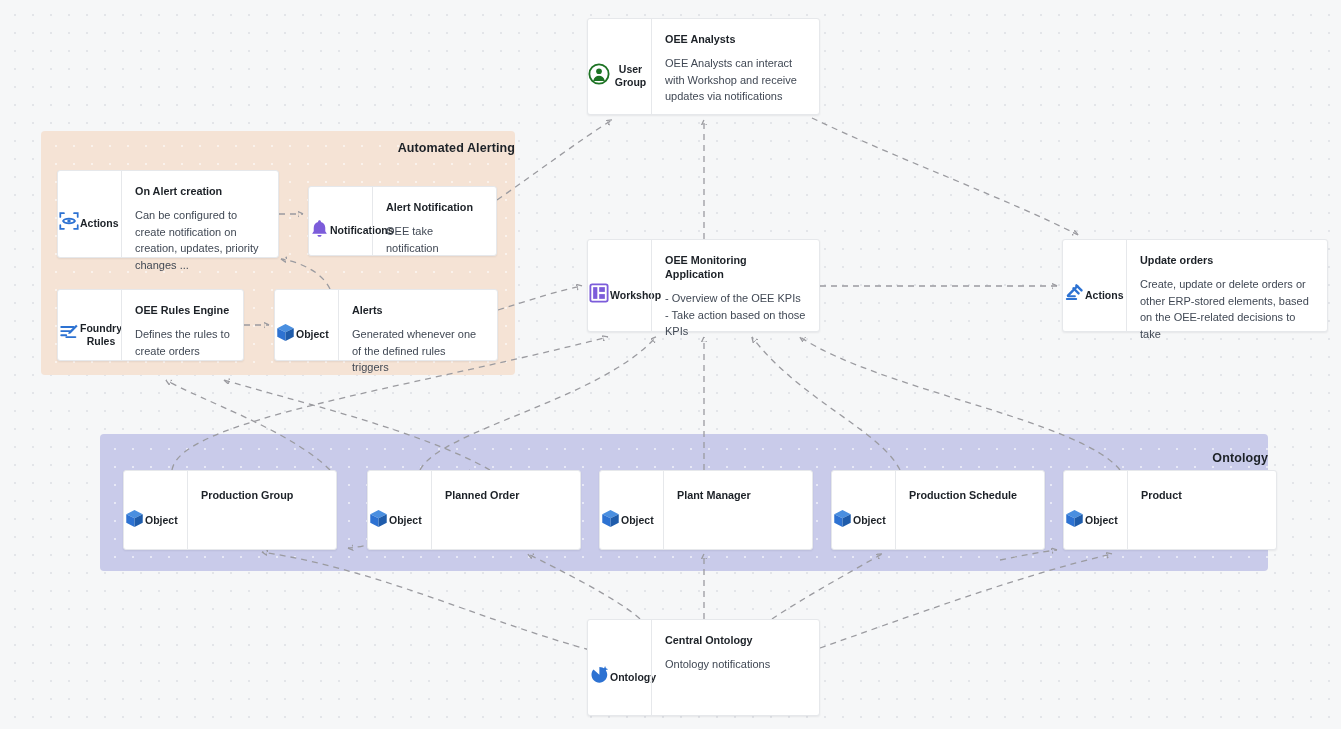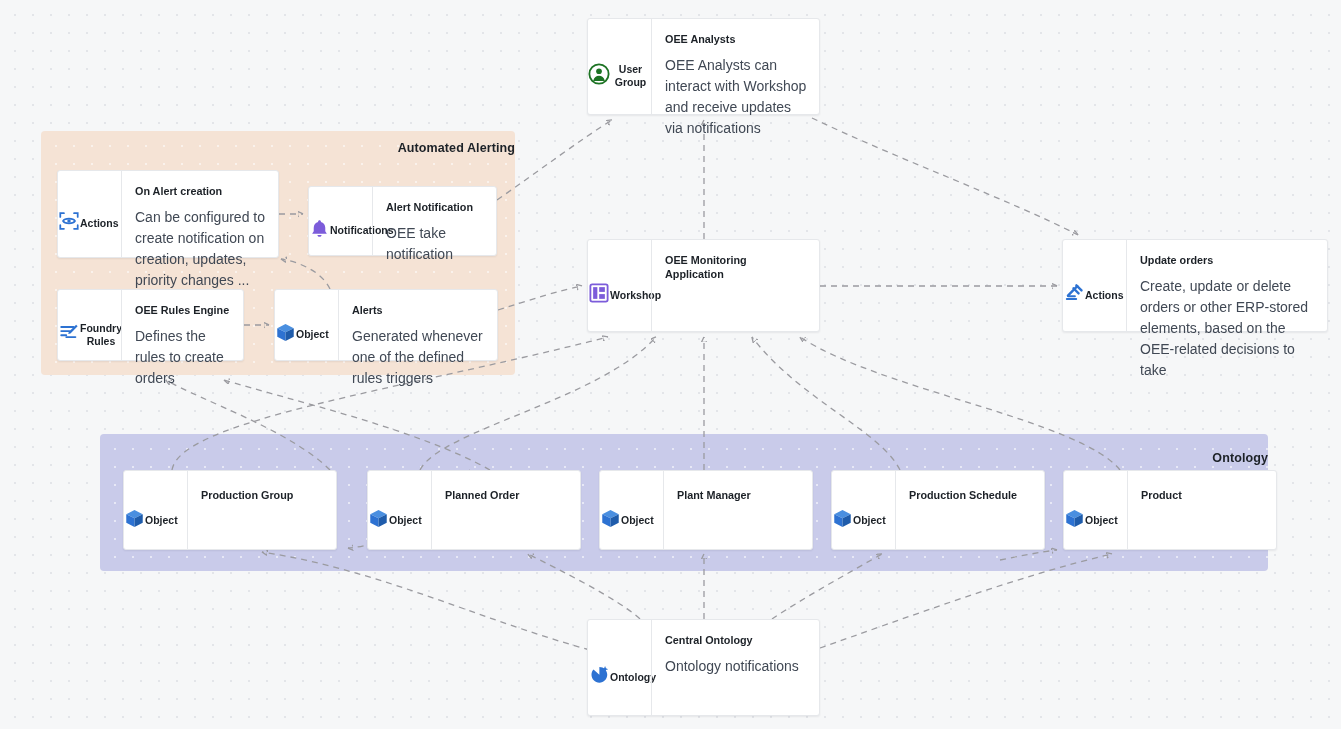--- a/index.html
+++ b/index.html
@@ -106,21 +106,21 @@
     min-width: 0;
   }
   .card-title {
     font-size: 10.8px;
     font-weight: bold;
     color: #1c2127;
     line-height: 1.3;
   }
   .card-desc {
     margin-top: 9px;
-    font-size: 14px;
+    font-size: 11px;
     color: #404854;
     line-height: 1.5;
     white-space: pre-line;
   }
 
   
   #card-user-group      { left: 587px;  top: 18px;  width: 233px; height: 97px; }
   #card-on-alert        { left: 57px;   top: 170px; width: 222px; height: 88px; }
   #card-alert-notif     { left: 308px;  top: 186px; width: 189px; height: 70px; }
   #card-rules-engine    { left: 57px;   top: 289px; width: 187px; height: 72px; }
@@ -292,20 +292,22 @@
           <rect x="2.6" y="2.6" width="18.8" height="18.8" rx="2" fill="none" stroke="#7c5cda" stroke-width="2"></rect>
           <rect x="5.6" y="5.6" width="4.6" height="12.8" fill="#7c5cda"></rect>
           <rect x="12.2" y="5.6" width="6.2" height="5.2" fill="#7c5cda"></rect>
           <rect x="12.2" y="13.2" width="6.2" height="5.2" fill="#7c5cda"></rect>
         </svg>
       </span>
       <span class="kind">Workshop</span>
     </div>
     <div class="card-body">
       <div class="card-title">OEE Monitoring Application</div>
+      <div class="card-desc">- Overview of the OEE KPIs
+- Take action based on those KPIs</div>
     </div>
   </div>
 
   <div class="card" id="card-actions">
     <div class="card-icon">
       <span class="glyph">
         <svg width="22" height="22" viewBox="0 0 24 24">
           <g stroke="#2d72d2" stroke-width="2.6" stroke-linecap="round">
             <path d="M14.6 3.6 L20.2 9.2"></path>
             <path d="M11.4 6.8 L17 12.4"></path>

